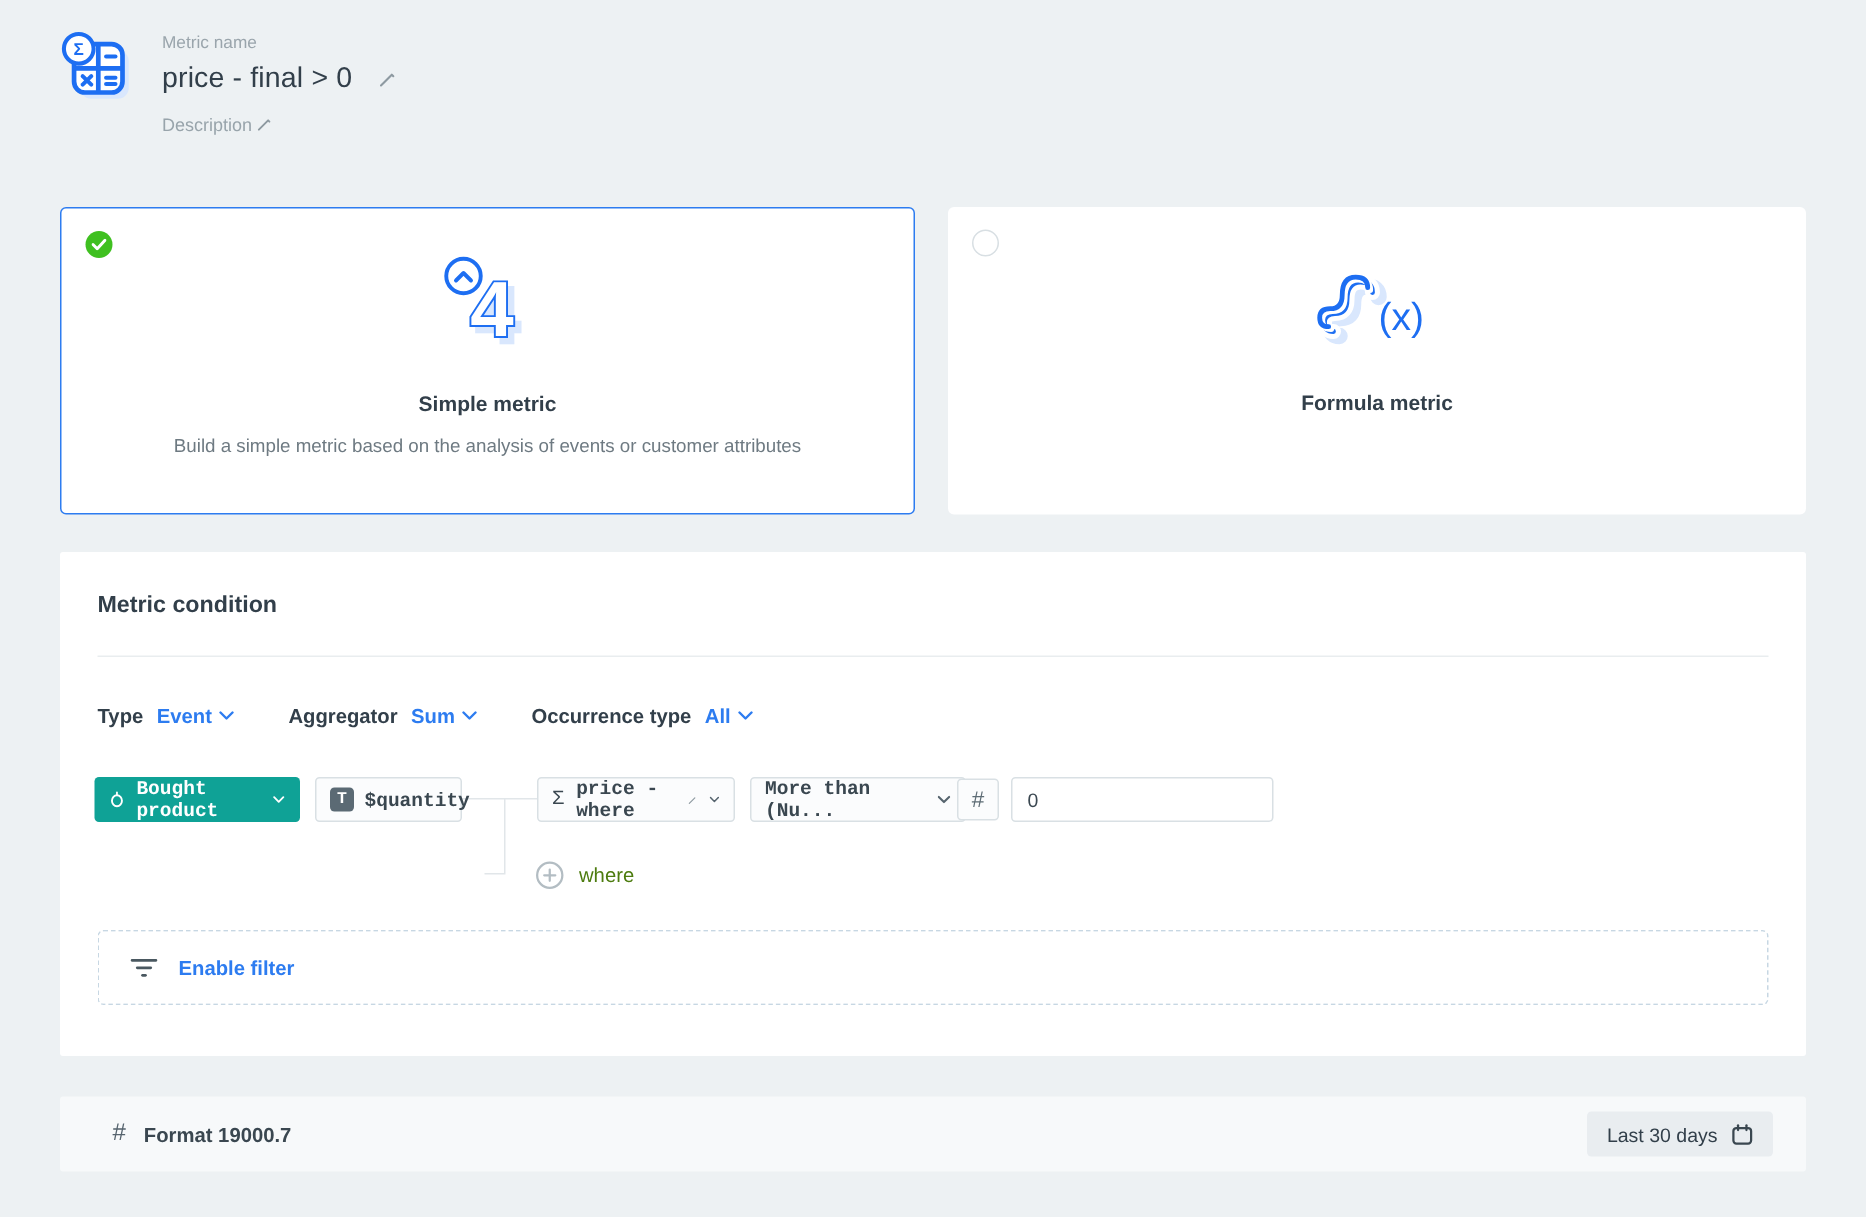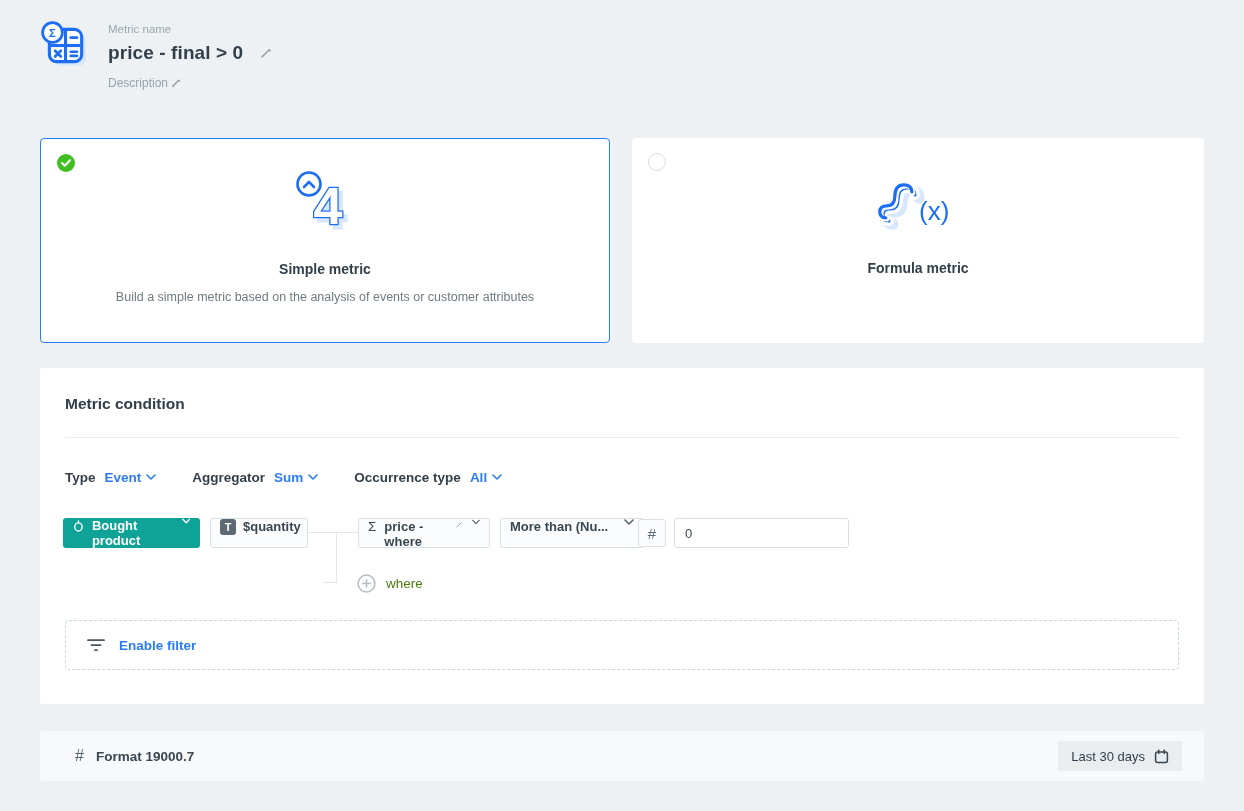--- a/index.html
+++ b/index.html
@@ -9,21 +9,21 @@
     color:#3a4750;
     -webkit-font-smoothing:antialiased;
   }
   .page{position:relative;width:1244px;height:811px;overflow:hidden;background:#edf1f3;}
 
   
   .hdr{position:absolute;left:40px;top:20px;display:flex;gap:18px;}
   .hdr-text{padding-top:1px;}
   .hdr-label{font-size:11.5px;color:#9aa5ac;margin:2px 0 7px;}
   .hdr-title-row{display:flex;align-items:center;gap:16px;}
-  .hdr-title{font-size:19px;font-weight:700;color:#323f4a;margin:0;letter-spacing:.1px;}
+  .hdr-title{font-size:19px;font-weight:400;color:#323f4a;margin:0;letter-spacing:.1px;}
   .hdr-desc{margin-top:12px;font-size:12px;color:#98a4ab;display:flex;align-items:center;gap:2px;}
   .pencil{display:inline-flex;align-items:center;cursor:pointer;}
 
   
   .card{position:absolute;top:138px;height:205px;background:#fff;border-radius:4px;box-sizing:border-box;cursor:pointer;}
   .card-simple{left:40px;width:570px;border:1px solid #2d7cf0;}
   .card-formula{left:632px;width:572px;}
   .sel-mark{position:absolute;left:16px;top:15px;width:18px;height:18px;border-radius:50%;}
   .sel-check{background:#3fc020;display:flex;align-items:center;justify-content:center;}
   .sel-radio{background:#fff;border:1.5px solid #d8dfe3;box-sizing:border-box;}
@@ -34,21 +34,21 @@
 
   
   .panel{position:absolute;left:40px;top:368px;width:1164px;height:336px;background:#fff;border-radius:2px;}
   .panel-title{position:absolute;left:25px;top:27px;font-size:15.5px;font-weight:700;color:#323f4a;}
   .panel-divider{position:absolute;left:25px;right:25px;top:69px;height:1px;background:#e9edef;}
   .opts{position:absolute;left:25px;top:94px;height:30px;display:flex;align-items:center;gap:36px;font-size:13.5px;}
   .opt{display:flex;align-items:center;gap:9px;}
   .opt-lbl{color:#323f4a;font-weight:600;}
   .opt-val{color:#2d7cf0;font-weight:600;display:flex;align-items:center;gap:5px;cursor:pointer;}
 
-  .chip{position:absolute;top:150px;height:30px;box-sizing:border-box;display:flex;border-radius:3px;font-size:13px;}
+  .chip{position:absolute;top:150px;height:30px;box-sizing:border-box;display:flex;align-items:center;border-radius:3px;font-size:13px;font-family:Liberation Mono, monospace;}
   .chip-event{left:23px;width:137px;background:#0fa296;color:#fff;font-weight:700;gap:8px;padding:0 10px;cursor:pointer;}
   .chip-event .chev{margin-left:auto;}
   .chip-drop{background:#fbfcfd;border:1px solid #d9e0e4;color:#3a4750;font-weight:600;padding:0 9px;cursor:pointer;}
   .chip-attr{left:170px;width:98px;gap:7px;}
   .chip-attr .chev{margin-left:auto;}
   .chip-sigma{left:318px;width:132px;gap:8px;}
   .chip-sigma .chev{margin-left:auto;}
   .chip-op{left:460px;width:144px;gap:8px;}
   .chip-op .chev{margin-left:auto;}
   .sigma-glyph{font-size:13.5px;font-weight:400;color:#3a4750;}

